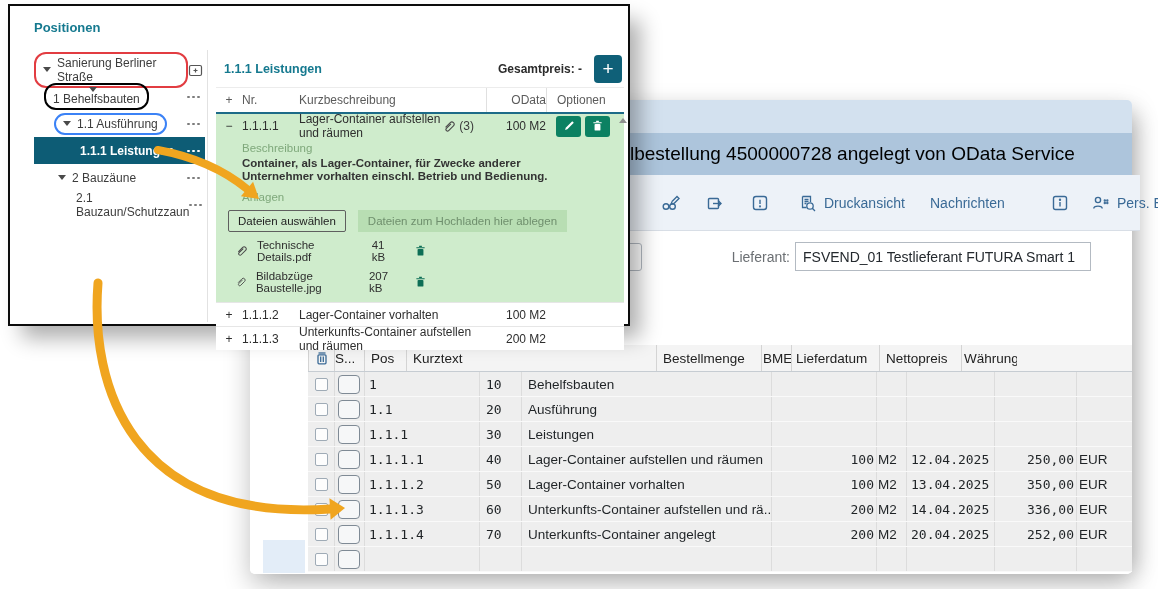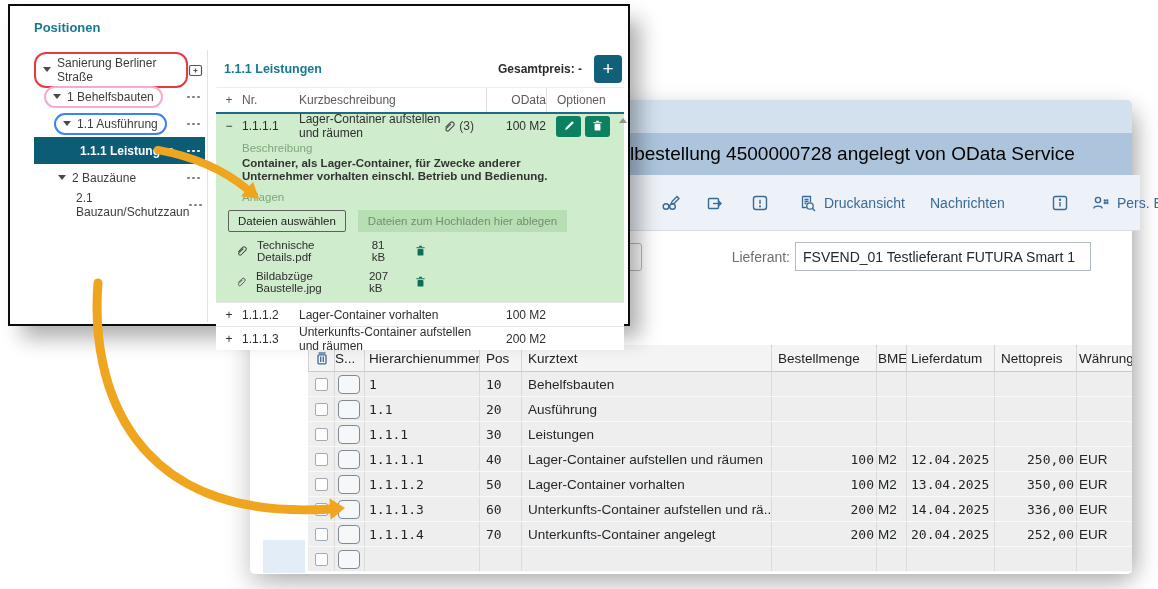--- a/index.html
+++ b/index.html
@@ -54,21 +54,21 @@
            border:2px solid #0c0c0c; z-index:10; box-shadow:12px 14px 20px -2px rgba(0,0,0,.32); }
   .fg-heading { position:absolute; left:24px; top:14px; font-size:13px; font-weight:bold; color:#15798f; }
 
   .tree { position:absolute; left:24px; top:50px; width:171px; }
   .trow { position:relative; height:27px; display:flex; align-items:center; font-size:12px; color:#3c3c3c; }
   .caret { width:0; height:0; border-left:4px solid transparent; border-right:4px solid transparent; border-top:5px solid #4a4a4a; margin-right:6px; flex:0 0 auto; }
   .trow.sel { background:#0d5c75; color:#fff; font-weight:bold; }
   .trow.sel .lbl { padding-left:46px; }
   .ann { display:inline-flex; align-items:center; border-radius:12px; padding:2px 7px; }
   .ann.red    { border:2px solid #e23c41; }
-  .ann.orange { border:2px solid #f9a8d4; }
+  .ann.orange { border:2px solid #000000;flex-direction:column; }
   .ann.teal   { border:2px solid #3b82f6; }
   .dots { margin-left:auto; margin-right:4px; width:14px; height:4px; flex:0 0 auto; position:relative; }
   .dots i { position:absolute; top:1px; width:2.5px; height:2.5px; border-radius:50%; background:#7c7c7c; }
   .dots i:nth-child(1){left:0}.dots i:nth-child(2){left:5px}.dots i:nth-child(3){left:10px}
   .trow.sel .dots i { background:#fff; }
   .tree-icon { margin-left:auto; margin-right:2px; color:#555; display:flex; }
   .ind1{margin-left:10px}.ind2{margin-left:20px}.ind3{margin-left:24px}.ind4{margin-left:42px}
   .vline { position:absolute; left:197px; top:44px; height:272px; width:1px; background:#e2e2e2; }
 
   .detail { position:absolute; left:206px; top:44px; width:408px; font-size:12px; color:#2e2e2e; }
@@ -182,21 +182,20 @@
     <div class="alv">
       <div class="t-head">
         <div class="tc c1">
           <svg width="16" height="16" viewBox="0 0 16 16" fill="none" stroke="#3a6a96" stroke-width="1.3">
             <path d="M4.5 3h7"></path>
               <rect x="4" y="4.8" width="8" height="9" rx="1"></rect>
             <path d="M6.7 6.5v5.5M9.3 6.5v5.5"></path>
           </svg>
         </div>
         <div class="tc c2">S...</div>
-        <div class="tc c3">Hierarchienummer</div>
         <div class="tc c4">Pos</div>
         <div class="tc c5">Kurztext</div>
         <div class="tc c6">Bestellmenge</div>
         <div class="tc c7">BME</div>
         <div class="tc c8">Lieferdatum</div>
         <div class="tc c9">Nettopreis</div>
         <div class="tc c10">Währung</div>
       </div>
       <div class="alv-body">
 
@@ -461,21 +460,21 @@
         <span class="dropzone">Dateien zum Hochladen hier ablegen</span>
       </div>
 
       <div>
 
           <div class="g-file">
             <svg width="11" height="12" viewBox="0 0 14 15" fill="none" stroke="#4a4a4a" stroke-width="1.3">
               <path d="M3 8.5 8.5 3a2.6 2.6 0 0 1 3.7 3.7L6.6 12.3a1.8 1.8 0 0 1-2.6-2.6L9.3 4.4"></path>
             </svg>
             <span class="fname">Technische Details.pdf</span>
-            <span class="fsize">81 kB</span>
+            <span class="fsize">41 kB</span>
             <span class="ftrash">
               <svg width="11" height="12" viewBox="0 0 12 13">
                 <path d="M1.5 3h9M4.5 1.5h3" stroke="#0d6e55" stroke-width="1.2" fill="none"></path>
                 <rect x="2.8" y="4.2" width="6.4" height="7.3" rx="1" fill="#0d6e55"></rect>
               </svg>
             </span>
           </div>
 
           <div class="g-file">
             <svg width="11" height="12" viewBox="0 0 14 15" fill="none" stroke="#4a4a4a" stroke-width="1.3">

